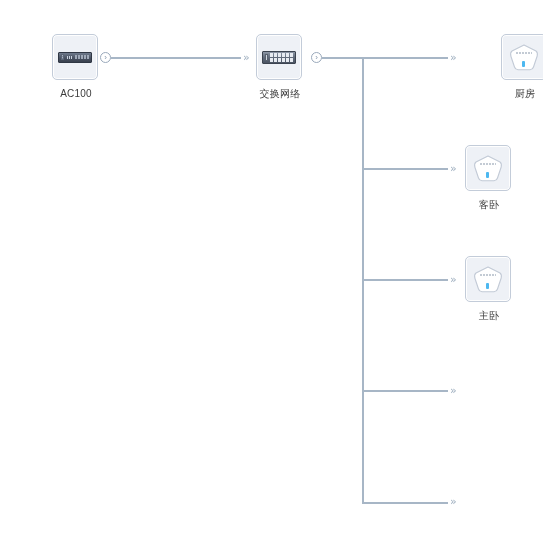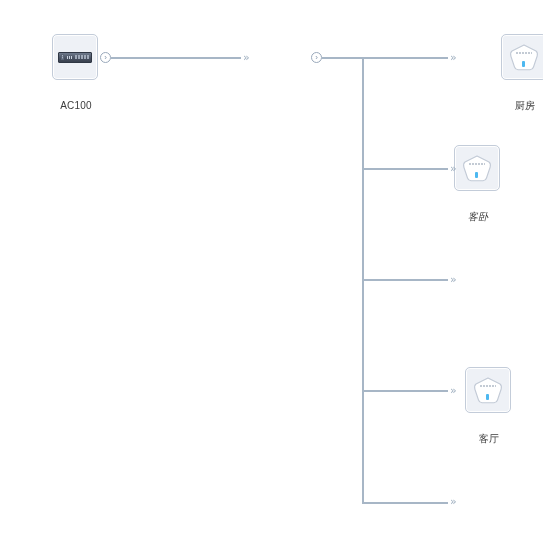--- a/index.html
+++ b/index.html
@@ -35,21 +35,21 @@
     box-sizing: border-box;
     background: #eef1f6;
     border: 1px solid #c3ccd9;
     border-radius: 5px;
     display: flex;
     align-items: center;
     justify-content: center;
     box-shadow: 0 0 0 1px rgba(255,255,255,0.9) inset;
   }
   .node-label {
-    margin-top: 20px;
+    margin-top: 8px;
     text-align: center;
     font-size: 10px;
     line-height: 12px;
     color: #3b3b3b;
     white-space: nowrap;
     letter-spacing: 0.2px;
   }
   .node-label.wide {
     width: 80px;
     margin-left: -16px;
@@ -218,60 +218,82 @@
             <i></i>
             <i></i>
             <i></i>
             <i></i>
           </span>
       </div>
     </div>
     <div class="node-label wide">AC100</div>
   </div>
 
+  <div class="node" id="node-switch" style="left: 256px; top: 34px;">
+    <div class="node-box">
+      <div class="sw-icon">
+        <span class="sw-face"></span>
+        <span class="sw-grid">
+          <i></i>
+            <i></i>
+            <i></i>
+            <i></i>
+            <i></i>
+            <i></i>
+          <i></i>
+            <i></i>
+            <i></i>
+            <i></i>
+            <i></i>
+            <i></i>
+        </span>
+      </div>
+    </div>
+    <div class="node-label wide">交换网络</div>
+  </div>
 
   <div class="node" id="ap-0" style="left: 465px; top: 34px; padding-left: 36px;">
     <div class="node-box">
       <div class="ap-icon">
         <svg class="ap-body" viewBox="0 0 32 29" aria-hidden="true">
           <path d="M16 2 L28 8 Q30 9.5 29.2 13 L25.5 24 Q24.8 26.5 22 26.8 L10 26.8 Q7.2 26.5 6.5 24 L2.8 13 Q2 9.5 4 8 Z" fill="#ffffff" stroke="#c2cad6" stroke-width="1.1" stroke-linejoin="round"></path>
         </svg>
         <span class="ap-text"></span>
         <span class="ap-led"></span>
       </div>
     </div>
     <div class="node-label wide">厨房</div>
   </div>
 
-  <div class="node" id="ap-1" style="left: 454px; top: 145px; font-style: italic;">
+  <div class="node" id="ap-1" style="left: 465px; top: 145px;">
     <div class="node-box">
       <div class="ap-icon">
         <svg class="ap-body" viewBox="0 0 32 29" aria-hidden="true">
           <path d="M16 2 L28 8 Q30 9.5 29.2 13 L25.5 24 Q24.8 26.5 22 26.8 L10 26.8 Q7.2 26.5 6.5 24 L2.8 13 Q2 9.5 4 8 Z" fill="#ffffff" stroke="#c2cad6" stroke-width="1.1" stroke-linejoin="round"></path>
         </svg>
         <span class="ap-text"></span>
         <span class="ap-led"></span>
       </div>
     </div>
     <div class="node-label wide">客卧</div>
   </div>
 
-
-  <div class="node" id="ap-3" style="left: 465px; top: 367px;">
+  <div class="node" id="ap-2" style="left: 465px; top: 256px;">
     <div class="node-box">
       <div class="ap-icon">
         <svg class="ap-body" viewBox="0 0 32 29" aria-hidden="true">
           <path d="M16 2 L28 8 Q30 9.5 29.2 13 L25.5 24 Q24.8 26.5 22 26.8 L10 26.8 Q7.2 26.5 6.5 24 L2.8 13 Q2 9.5 4 8 Z" fill="#ffffff" stroke="#c2cad6" stroke-width="1.1" stroke-linejoin="round"></path>
         </svg>
         <span class="ap-text"></span>
         <span class="ap-led"></span>
       </div>
     </div>
-    <div class="node-label wide">客厅</div>
-  </div>
+    <div class="node-label wide">主卧</div>
+  </div>
+
 
 
   <div class="port" id="port-controller" style="left: 100px; top: 52px;">›</div>
   <div class="port" id="port-switch" style="left: 311px; top: 52px;">›</div>
 
   <div class="arrow" id="arrow-switch" style="left: 243px; top: 52px;">»</div>
   <div class="arrow" id="arrow-ap-0" style="left: 450px; top: 52px;">»</div>
   <div class="arrow" id="arrow-ap-1" style="left: 450px; top: 163px;">»</div>
   <div class="arrow" id="arrow-ap-2" style="left: 450px; top: 274px;">»</div>
   <div class="arrow" id="arrow-ap-3" style="left: 450px; top: 385px;">»</div>

